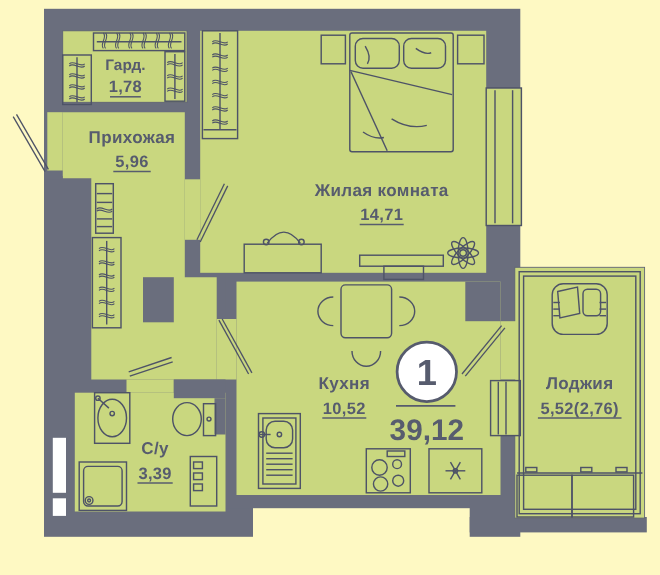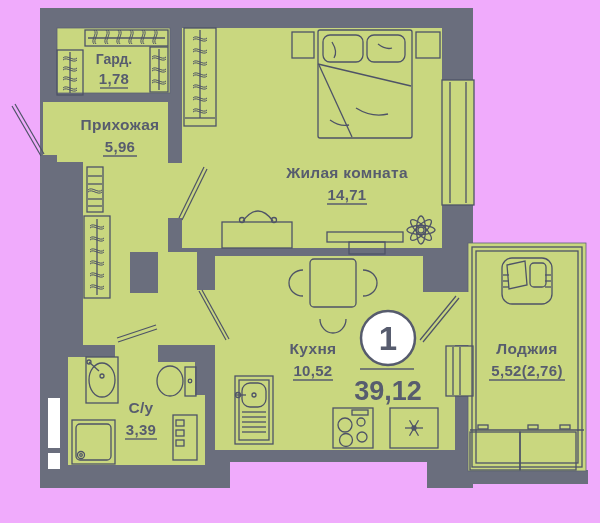--- a/index.html
+++ b/index.html
@@ -1,16 +1,16 @@
 <!DOCTYPE html>
 <html><head>
 <meta charset="utf-8">
 <style>
   html,body{margin:0;padding:0;background:#ffffff;}
-  .stage{position:relative;width:600px;height:523px;background:#f0abfc;overflow:hidden;
+  .stage{position:relative;width:600px;height:523px;background:#fef9c3;overflow:hidden;
          font-family:"Liberation Sans",sans-serif;}
   svg text{font-family:"Liberation Sans",sans-serif;fill:#575c6e;}
   .room-label{font-size:15.5px;font-weight:600;letter-spacing:.3px;}
   .room-area{font-size:15px;font-weight:600;letter-spacing:.3px;}
   .small-label{font-size:14px;font-weight:600;}
   .total-area{font-size:27px;font-weight:700;}
   .badge-num{font-size:33px;font-weight:700;}
   .wall{fill:#6a6e7d;}
   .roomfill{fill:#c9d77f;stroke:#5d6274;stroke-width:.8;}
   .roomfill-plain{fill:#c9d77f;}

